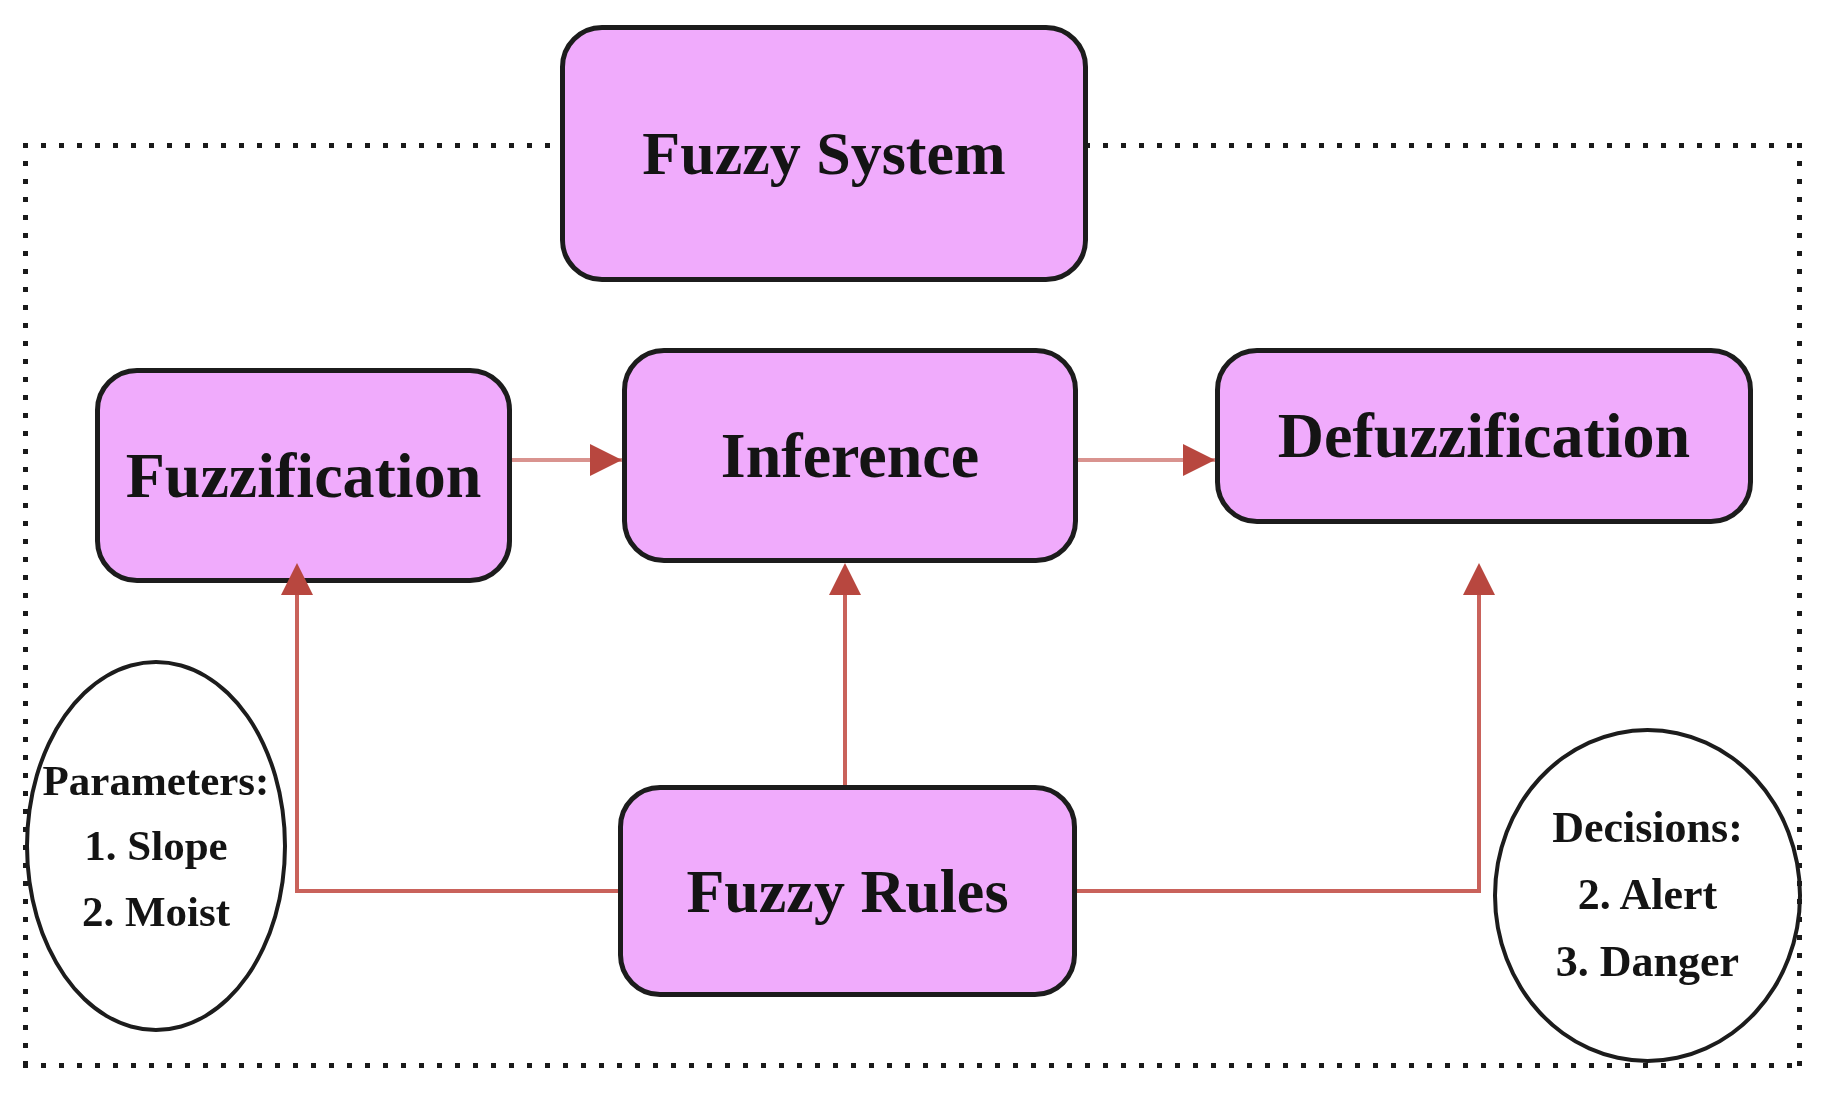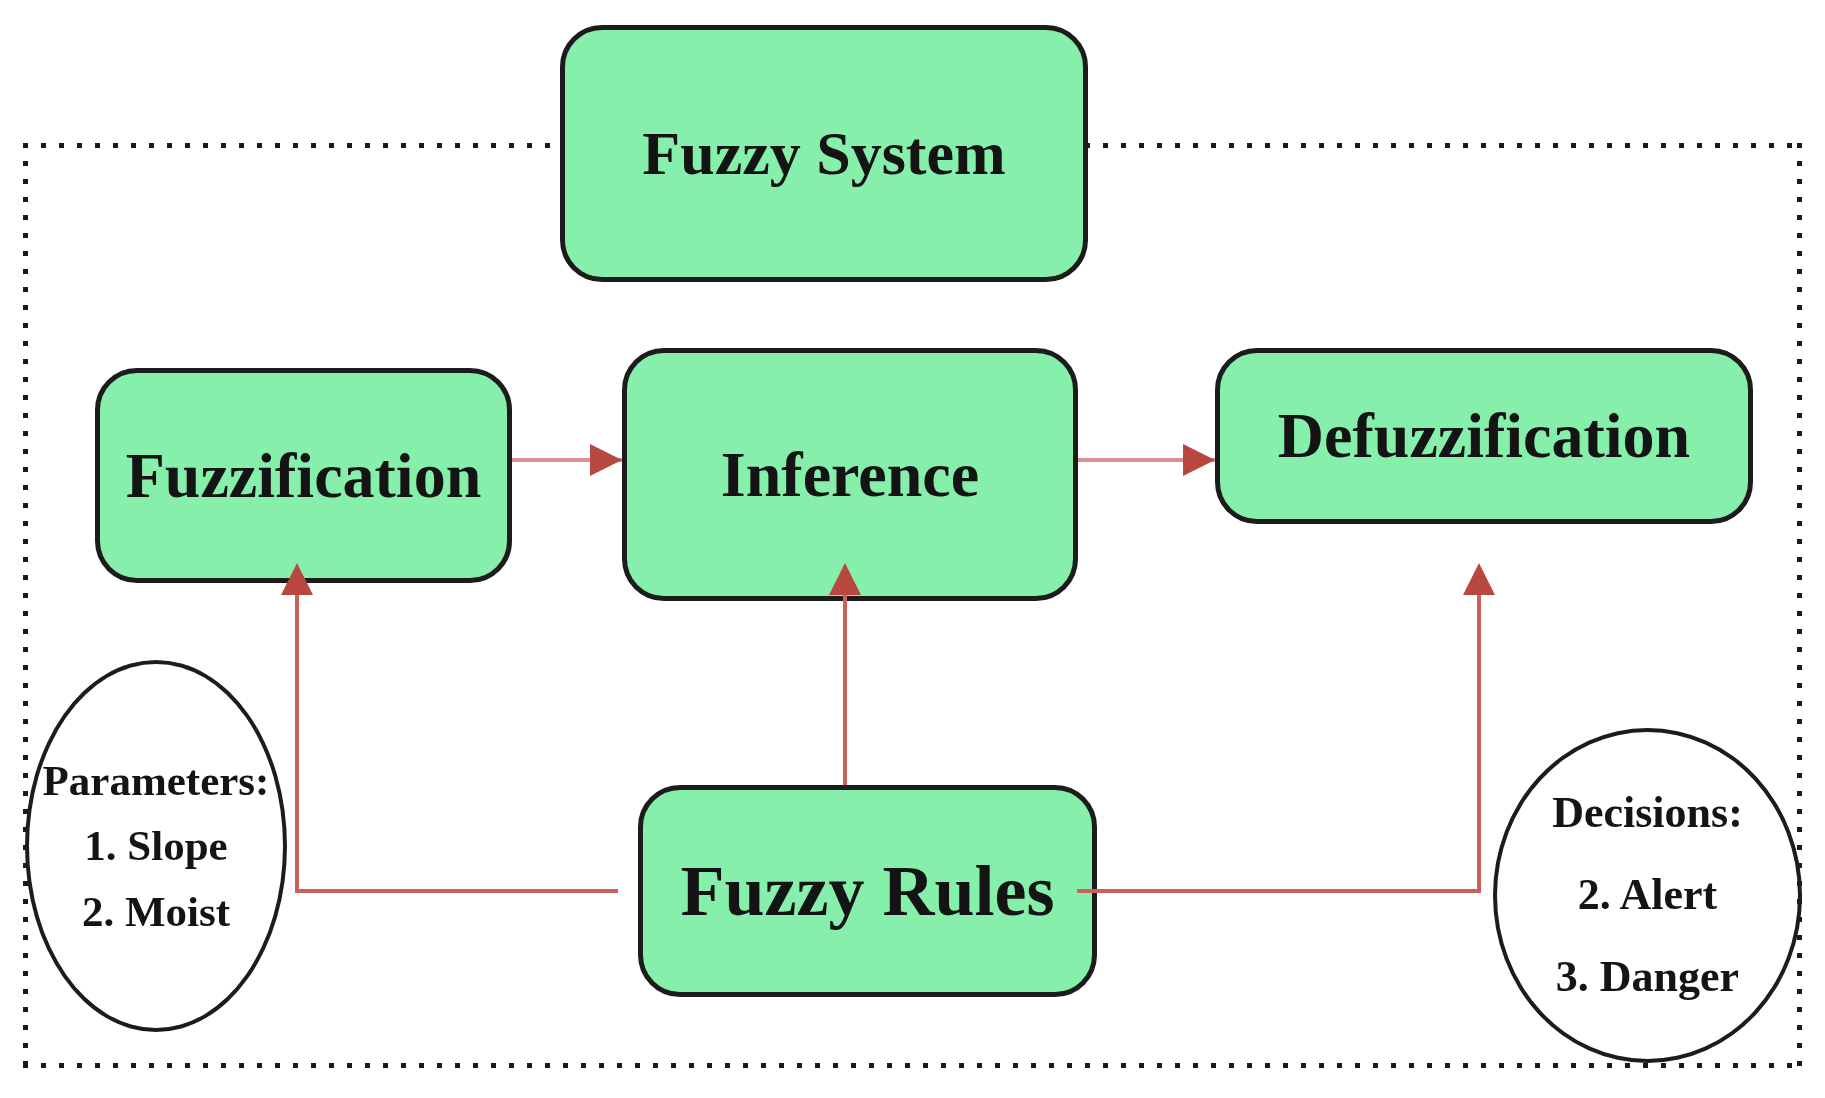--- a/index.html
+++ b/index.html
@@ -19,41 +19,41 @@
   .fe-bottom{left:23px;top:1063px;width:1779px;height:5px;
     background:repeating-linear-gradient(90deg,var(--frame_dot,#1a1a1a) 0 5px,transparent 5px 18px);}
   .fe-left{left:23px;top:143px;width:5px;height:925px;
     background:repeating-linear-gradient(180deg,var(--frame_dot,#1a1a1a) 0 5px,transparent 5px 18px);}
   .fe-right{left:1797px;top:143px;width:5px;height:925px;
     background:repeating-linear-gradient(180deg,var(--frame_dot,#1a1a1a) 0 5px,transparent 5px 18px);}
 
   
   .node{
     position:absolute;box-sizing:border-box;z-index:3;
-    background:#86efac;border:5px solid var(--node_border,#1c1c1c);
+    background:#f0abfc;border:5px solid var(--node_border,#1c1c1c);
     border-radius:42px;
     display:flex;align-items:center;justify-content:center;
     font-weight:700;
   }
   .box-system{left:560px;top:25px;width:528px;height:257px;font-size:62px;}
   .box-fuzzification{left:95px;top:348px;width:417px;height:215px;font-size:64px;margin-top:20px;}
-  .box-inference{left:622px;top:348px;width:456px;height:253px;font-size:64px;justify-content:center;}
+  .box-inference{left:622px;top:348px;width:456px;height:215px;font-size:64px;justify-content:center;}
   .box-defuzzification{left:1215px;top:348px;width:538px;height:176px;font-size:64px;}
-  .box-rules{left:618px;top:785px;width:459px;height:212px;font-size:72px;margin-left:20px;}
+  .box-rules{left:618px;top:785px;width:459px;height:212px;font-size:62px;}
 
   
   .ellipse{
     position:absolute;box-sizing:border-box;z-index:1;
     background:#fff;border:4px solid var(--node_border,#1c1c1c);
     border-radius:50%;
     display:flex;flex-direction:column;align-items:center;justify-content:center;
     text-align:center;font-weight:700;
   }
   .el-params{left:25px;top:660px;width:262px;height:372px;font-size:43px;}
-  .el-decisions{left:1493px;top:728px;width:309px;height:335px;font-size:44px;gap:15px;}
+  .el-decisions{left:1493px;top:728px;width:309px;height:335px;font-size:44px;}
   .ellipse .line{line-height:1.52;white-space:nowrap;}
 
   
   .aline{position:absolute;z-index:3;background:var(--arrow_line,#c9625b);}
   .aline.light{background:var(--arrow_line_light,#d9938f);}
   .hline{height:4px;}
   .vline{width:4px;}
   .head{position:absolute;width:0;height:0;z-index:3;}
   .head-up{border-left:16px solid transparent;border-right:16px solid transparent;
     border-bottom:32px solid var(--arrow_head,#b8473f);}

